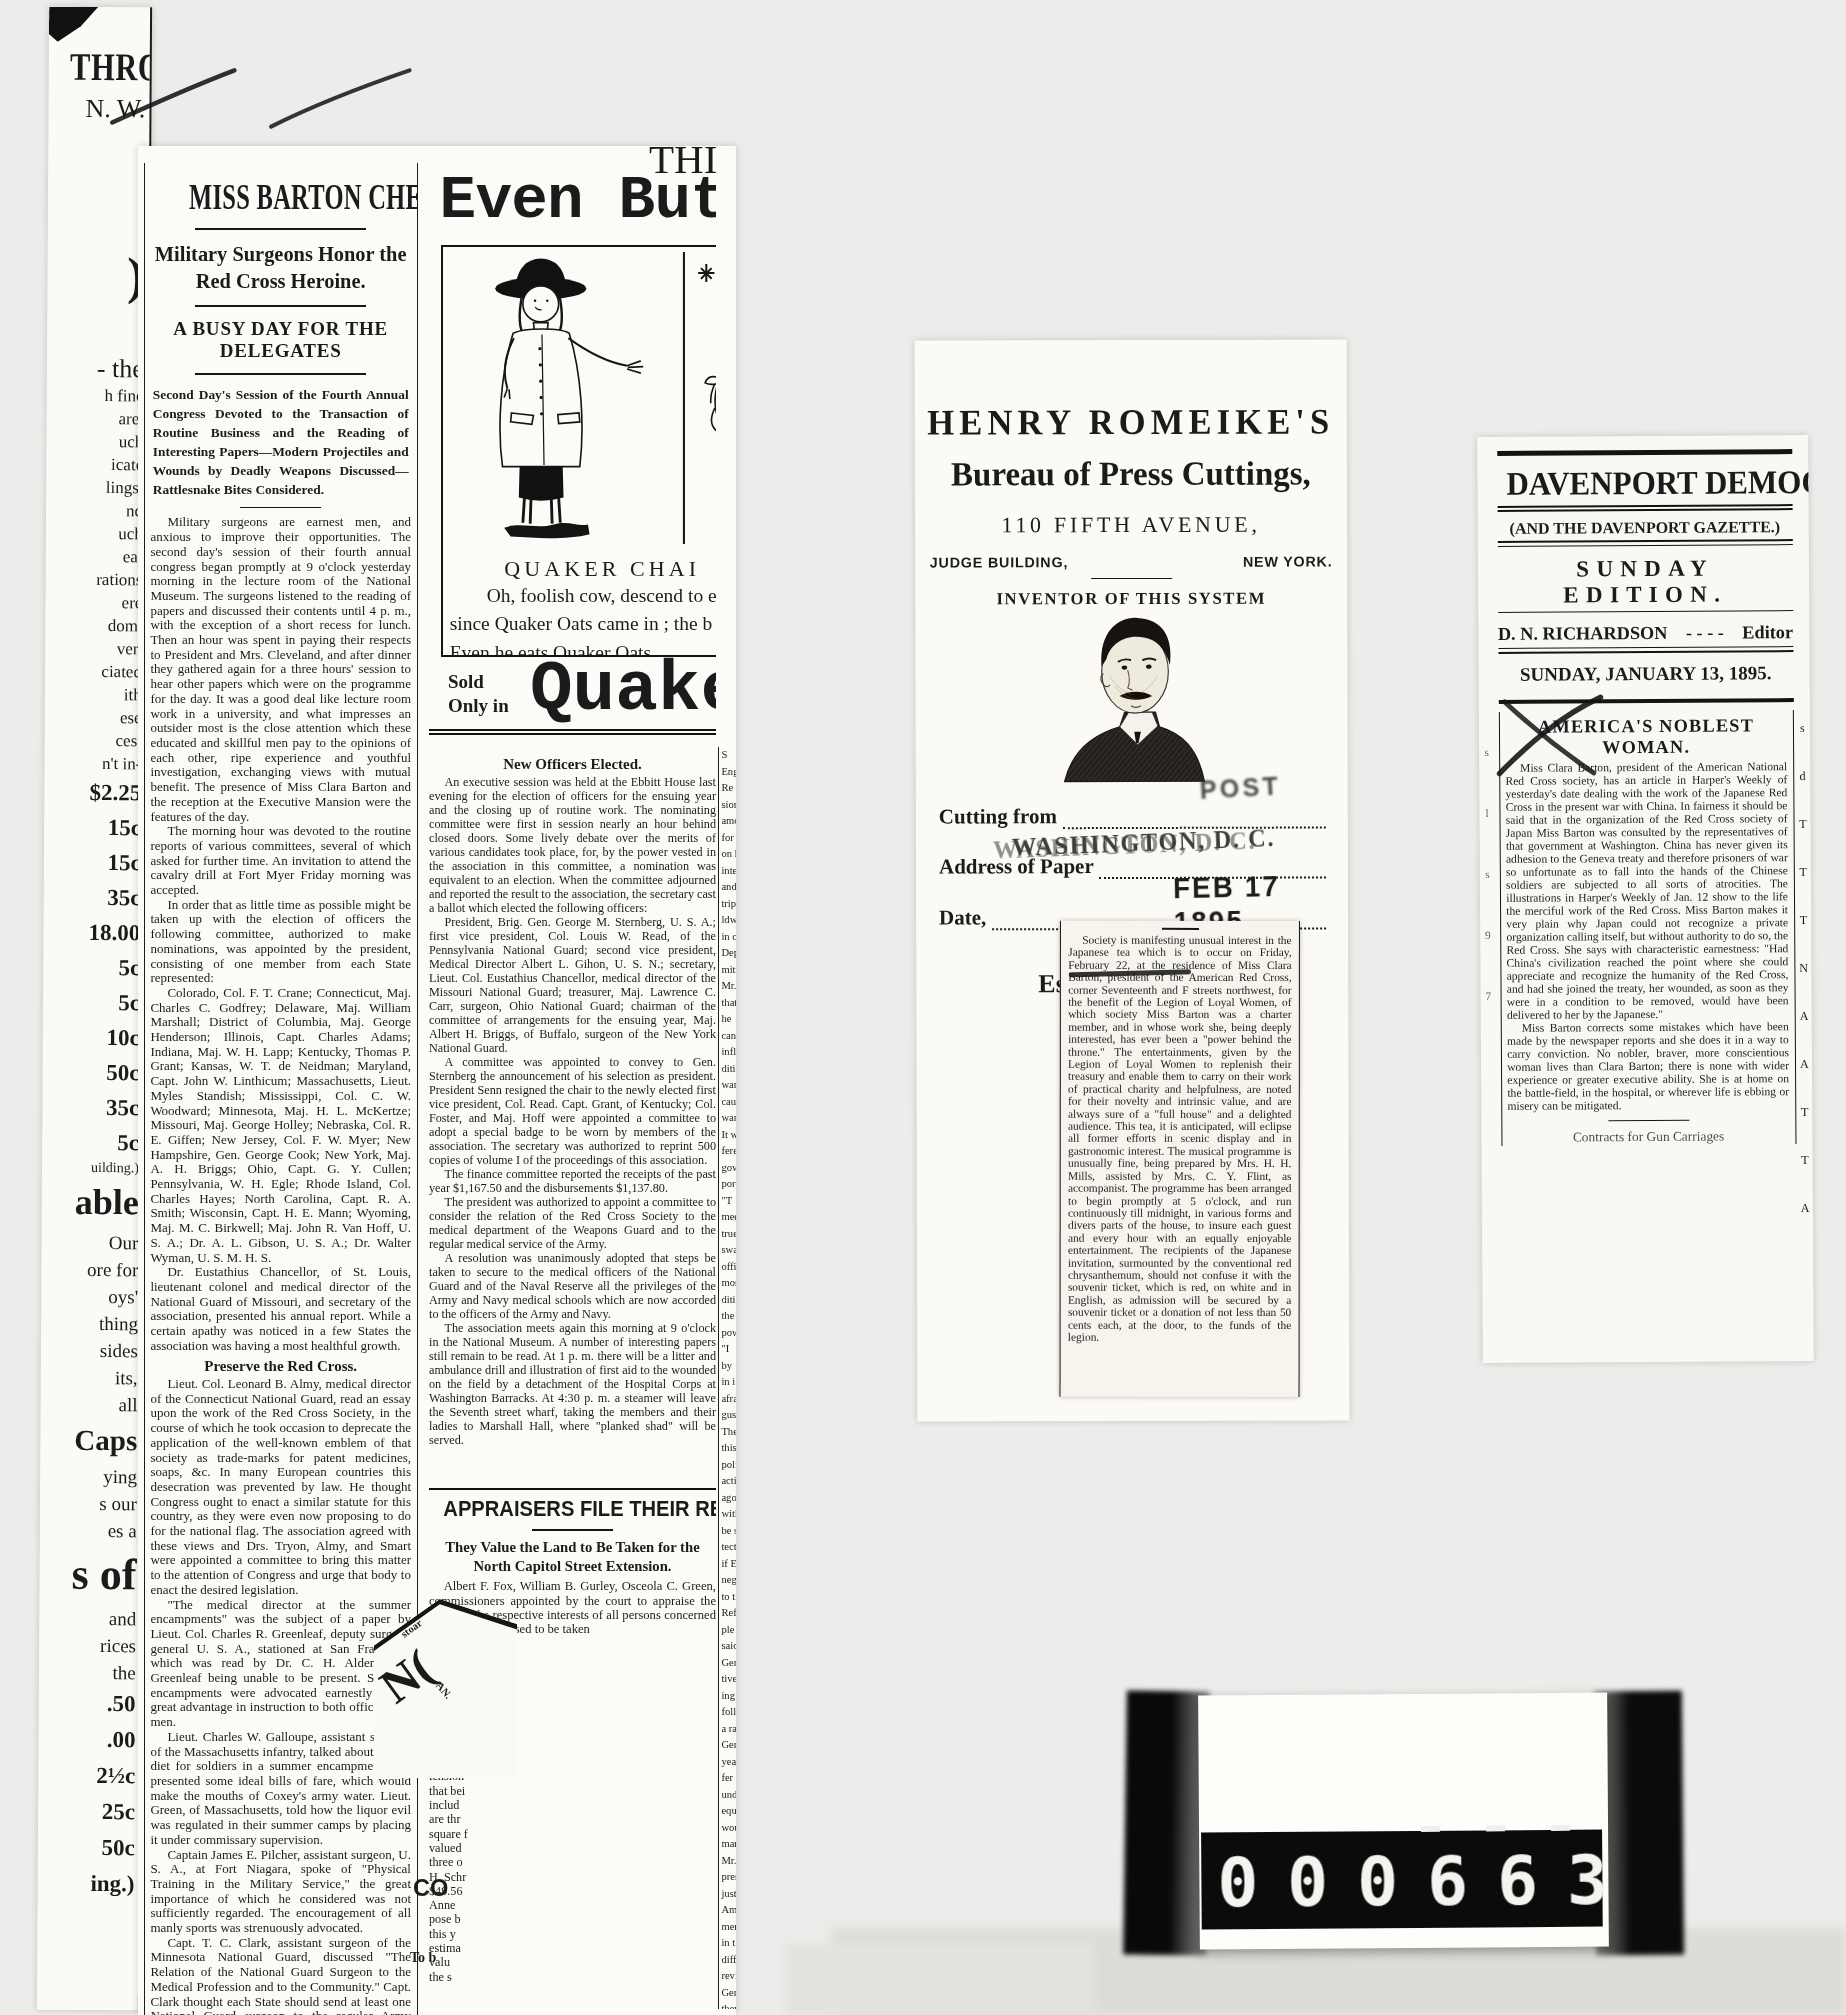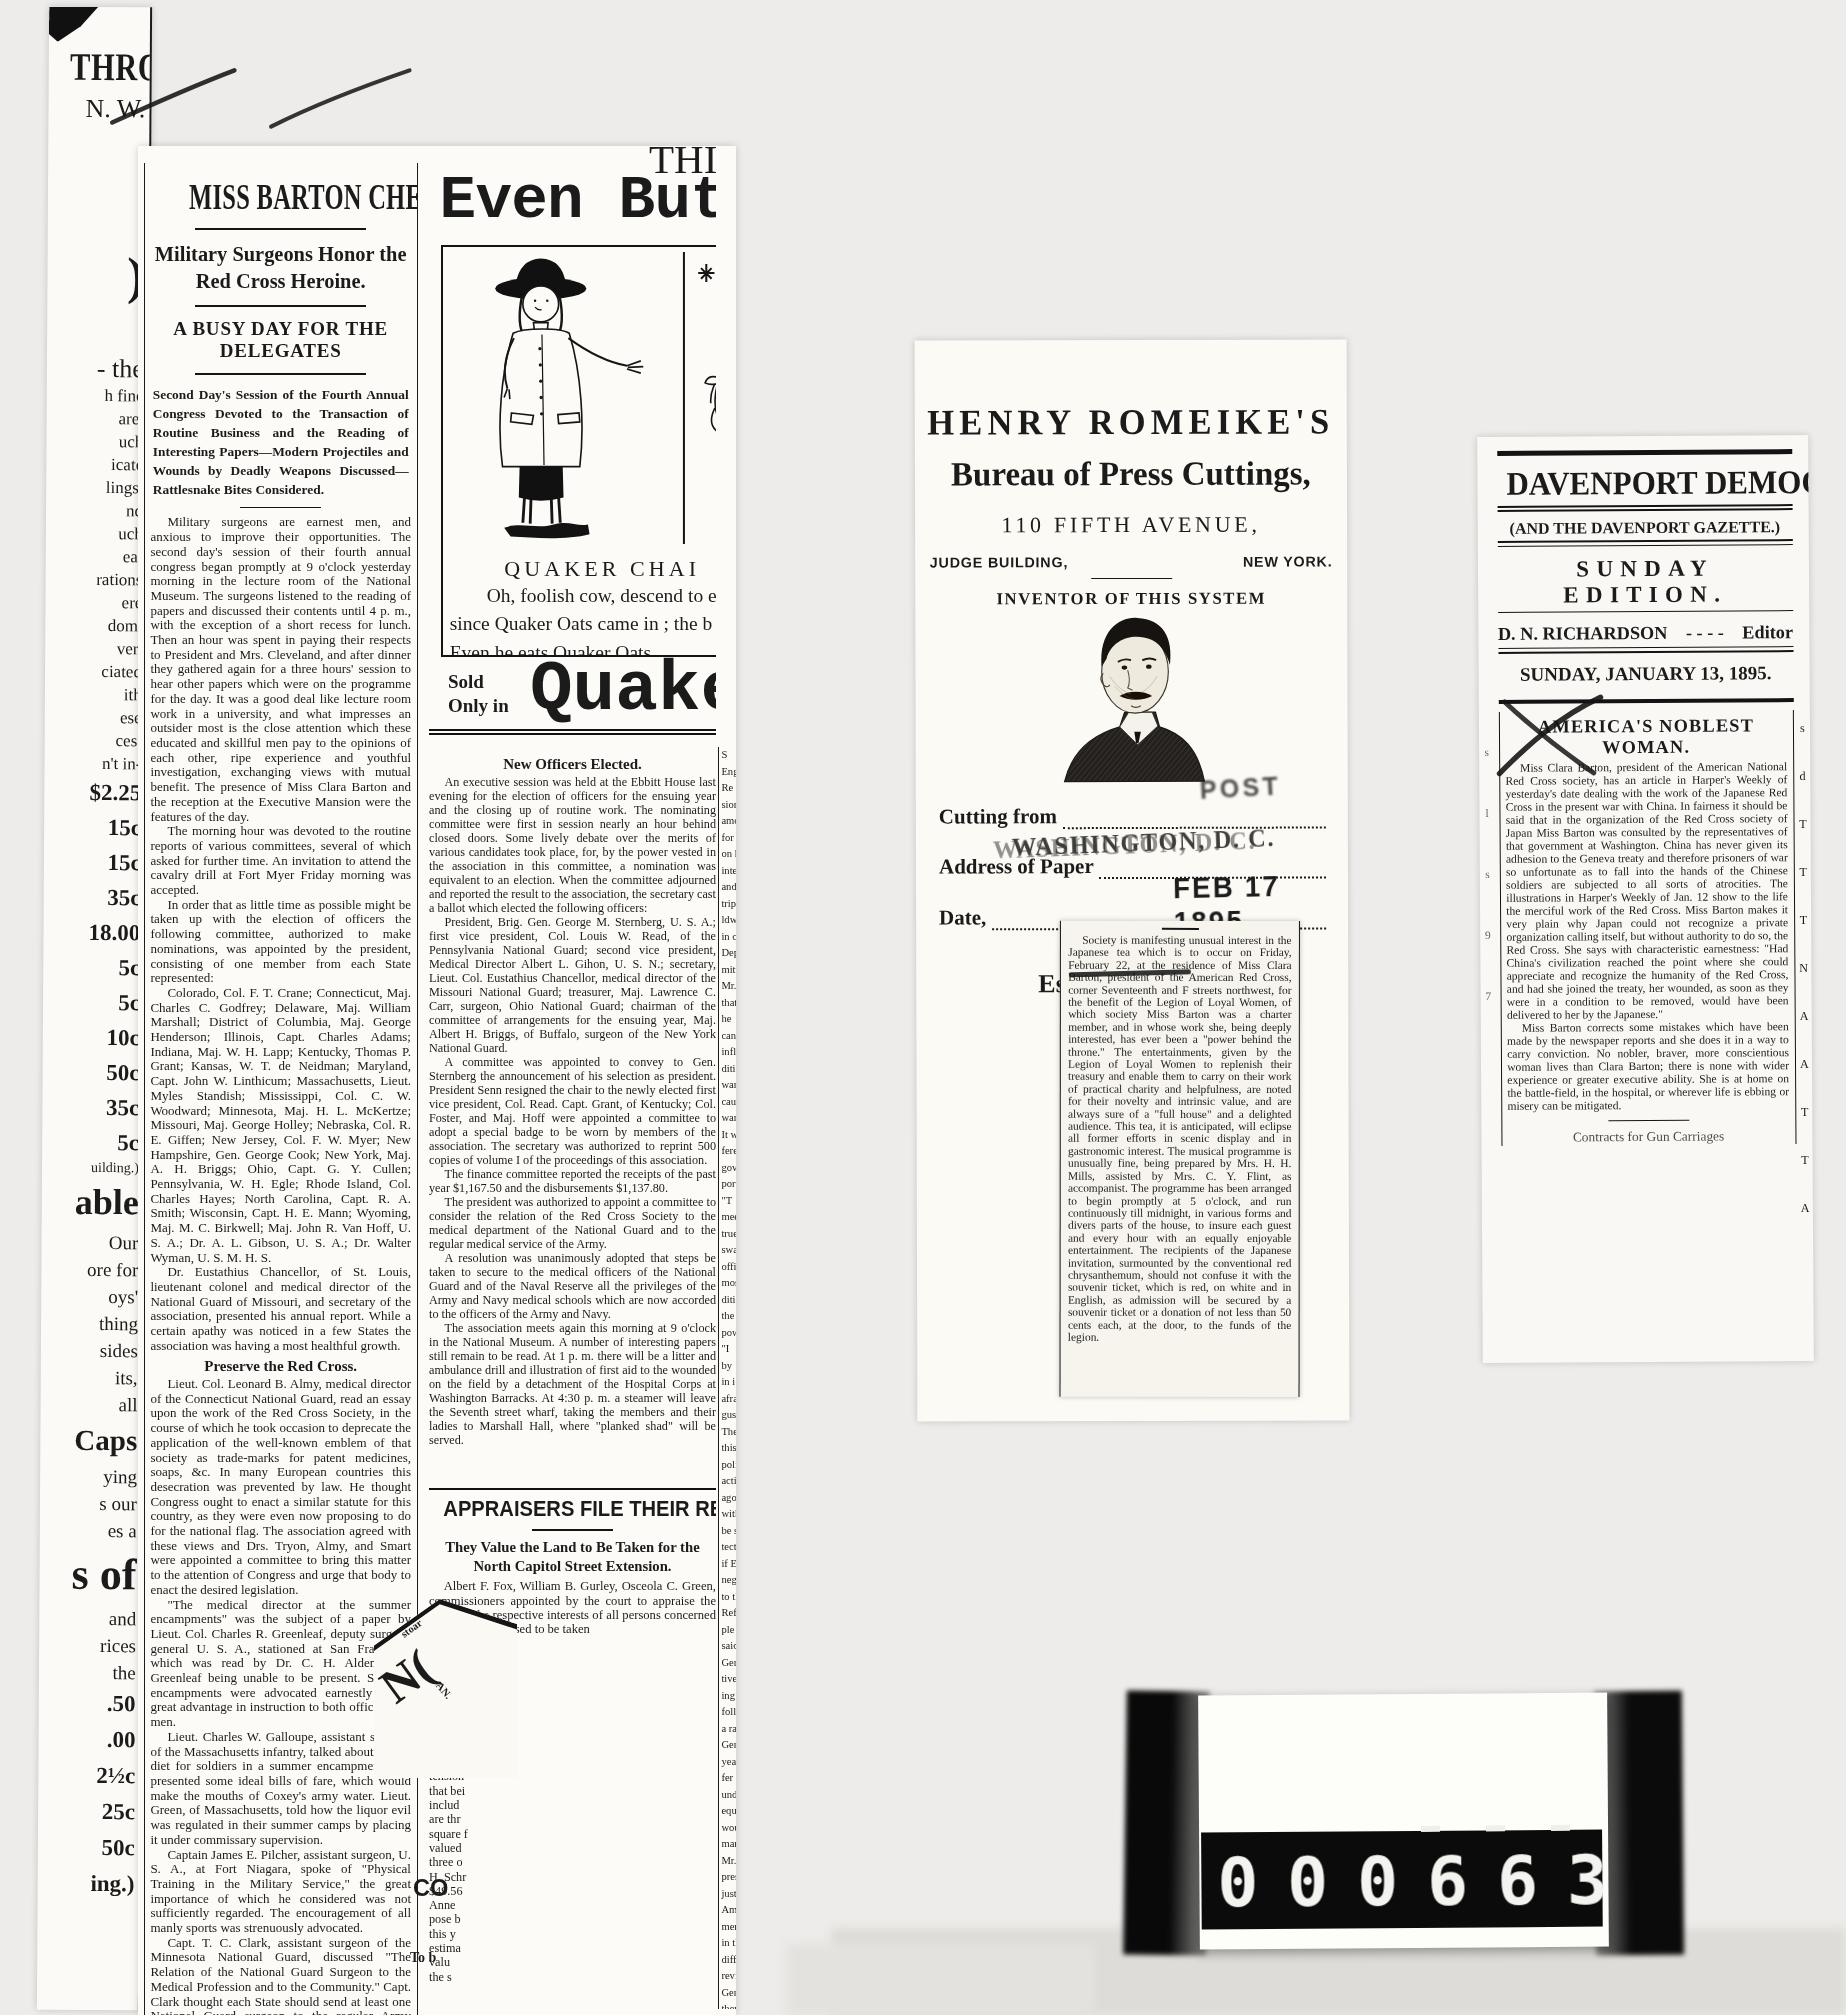--- a/index.html
+++ b/index.html
@@ -315,21 +315,21 @@
         <div class="ad-rule"></div>
       </div>
 
       <div class="col2-text jt">
         <div class="subhead">New Officers Elected.</div>
         <div>
             <p>An executive session was held at the Ebbitt House last evening for the election of officers for the ensuing year and the closing up of routine work. The nominating committee were first in session nearly an hour behind closed doors. Some lively debate over the merits of various candidates took place, for, by the power vested in the association in this committee, a nomination was equivalent to an election. When the committee adjourned and reported the result to the association, the secretary cast a ballot which elected the following officers:</p>
             <p>President, Brig. Gen. George M. Sternberg, U. S. A.; first vice president, Col. Louis W. Read, of the Pennsylvania National Guard; second vice president, Medical Director Albert L. Gihon, U. S. N.; secretary, Lieut. Col. Eustathius Chancellor, medical director of the Missouri National Guard; treasurer, Maj. Lawrence C. Carr, surgeon, Ohio National Guard; chairman of the committee of arrangements for the ensuing year, Maj. Albert H. Briggs, of Buffalo, surgeon of the New York National Guard.</p>
             <p>A committee was appointed to convey to Gen. Sternberg the announcement of his selection as president. President Senn resigned the chair to the newly elected first vice president, Col. Read. Capt. Grant, of Kentucky; Col. Foster, and Maj. Hoff were appointed a committee to adopt a special badge to be worn by members of the association. The secretary was authorized to reprint 500 copies of volume I of the proceedings of this association.</p>
             <p>The finance committee reported the receipts of the past year $1,167.50 and the disbursements $1,137.80.</p>
-            <p>The president was authorized to appoint a committee to consider the relation of the Red Cross Society to the medical department of the National Guard and to the regular medical service of the Army.</p>
+            <p>The president was authorized to appoint a committee to consider the relation of the Red Cross Society to the medical department of the Weapons Guard and to the regular medical service of the Army.</p>
             <p>A resolution was unanimously adopted that steps be taken to secure to the medical officers of the National Guard and of the Naval Reserve all the privileges of the Army and Navy medical schools which are now accorded to the officers of the Army and Navy.</p>
             <p>The association meets again this morning at 9 o'clock in the National Museum. A number of interesting papers still remain to be read. At 1 p. m. there will be a litter and ambulance drill and illustration of first aid to the wounded on the field by a detachment of the Hospital Corps at Washington Barracks. At 4:30 p. m. a steamer will leave the Seventh street wharf, taking the members and their ladies to Marshall Hall, where "planked shad" will be served.</p>
           </div>
       </div>
 
       <div class="appr">
         <div class="appr-head">APPRAISERS FILE THEIR REPORT.</div>
         <div class="tinyrule"></div>
         <div class="appr-deck">They Value the Land to Be Taken for the North Capitol Street Extension.</div>
         <p class="jt">Albert F. Fox, William B. Gurley, Osceola C. Green, commissioners appointed by the court to appraise the value of the respective interests of all persons concerned in the land proposed to be taken</p>

